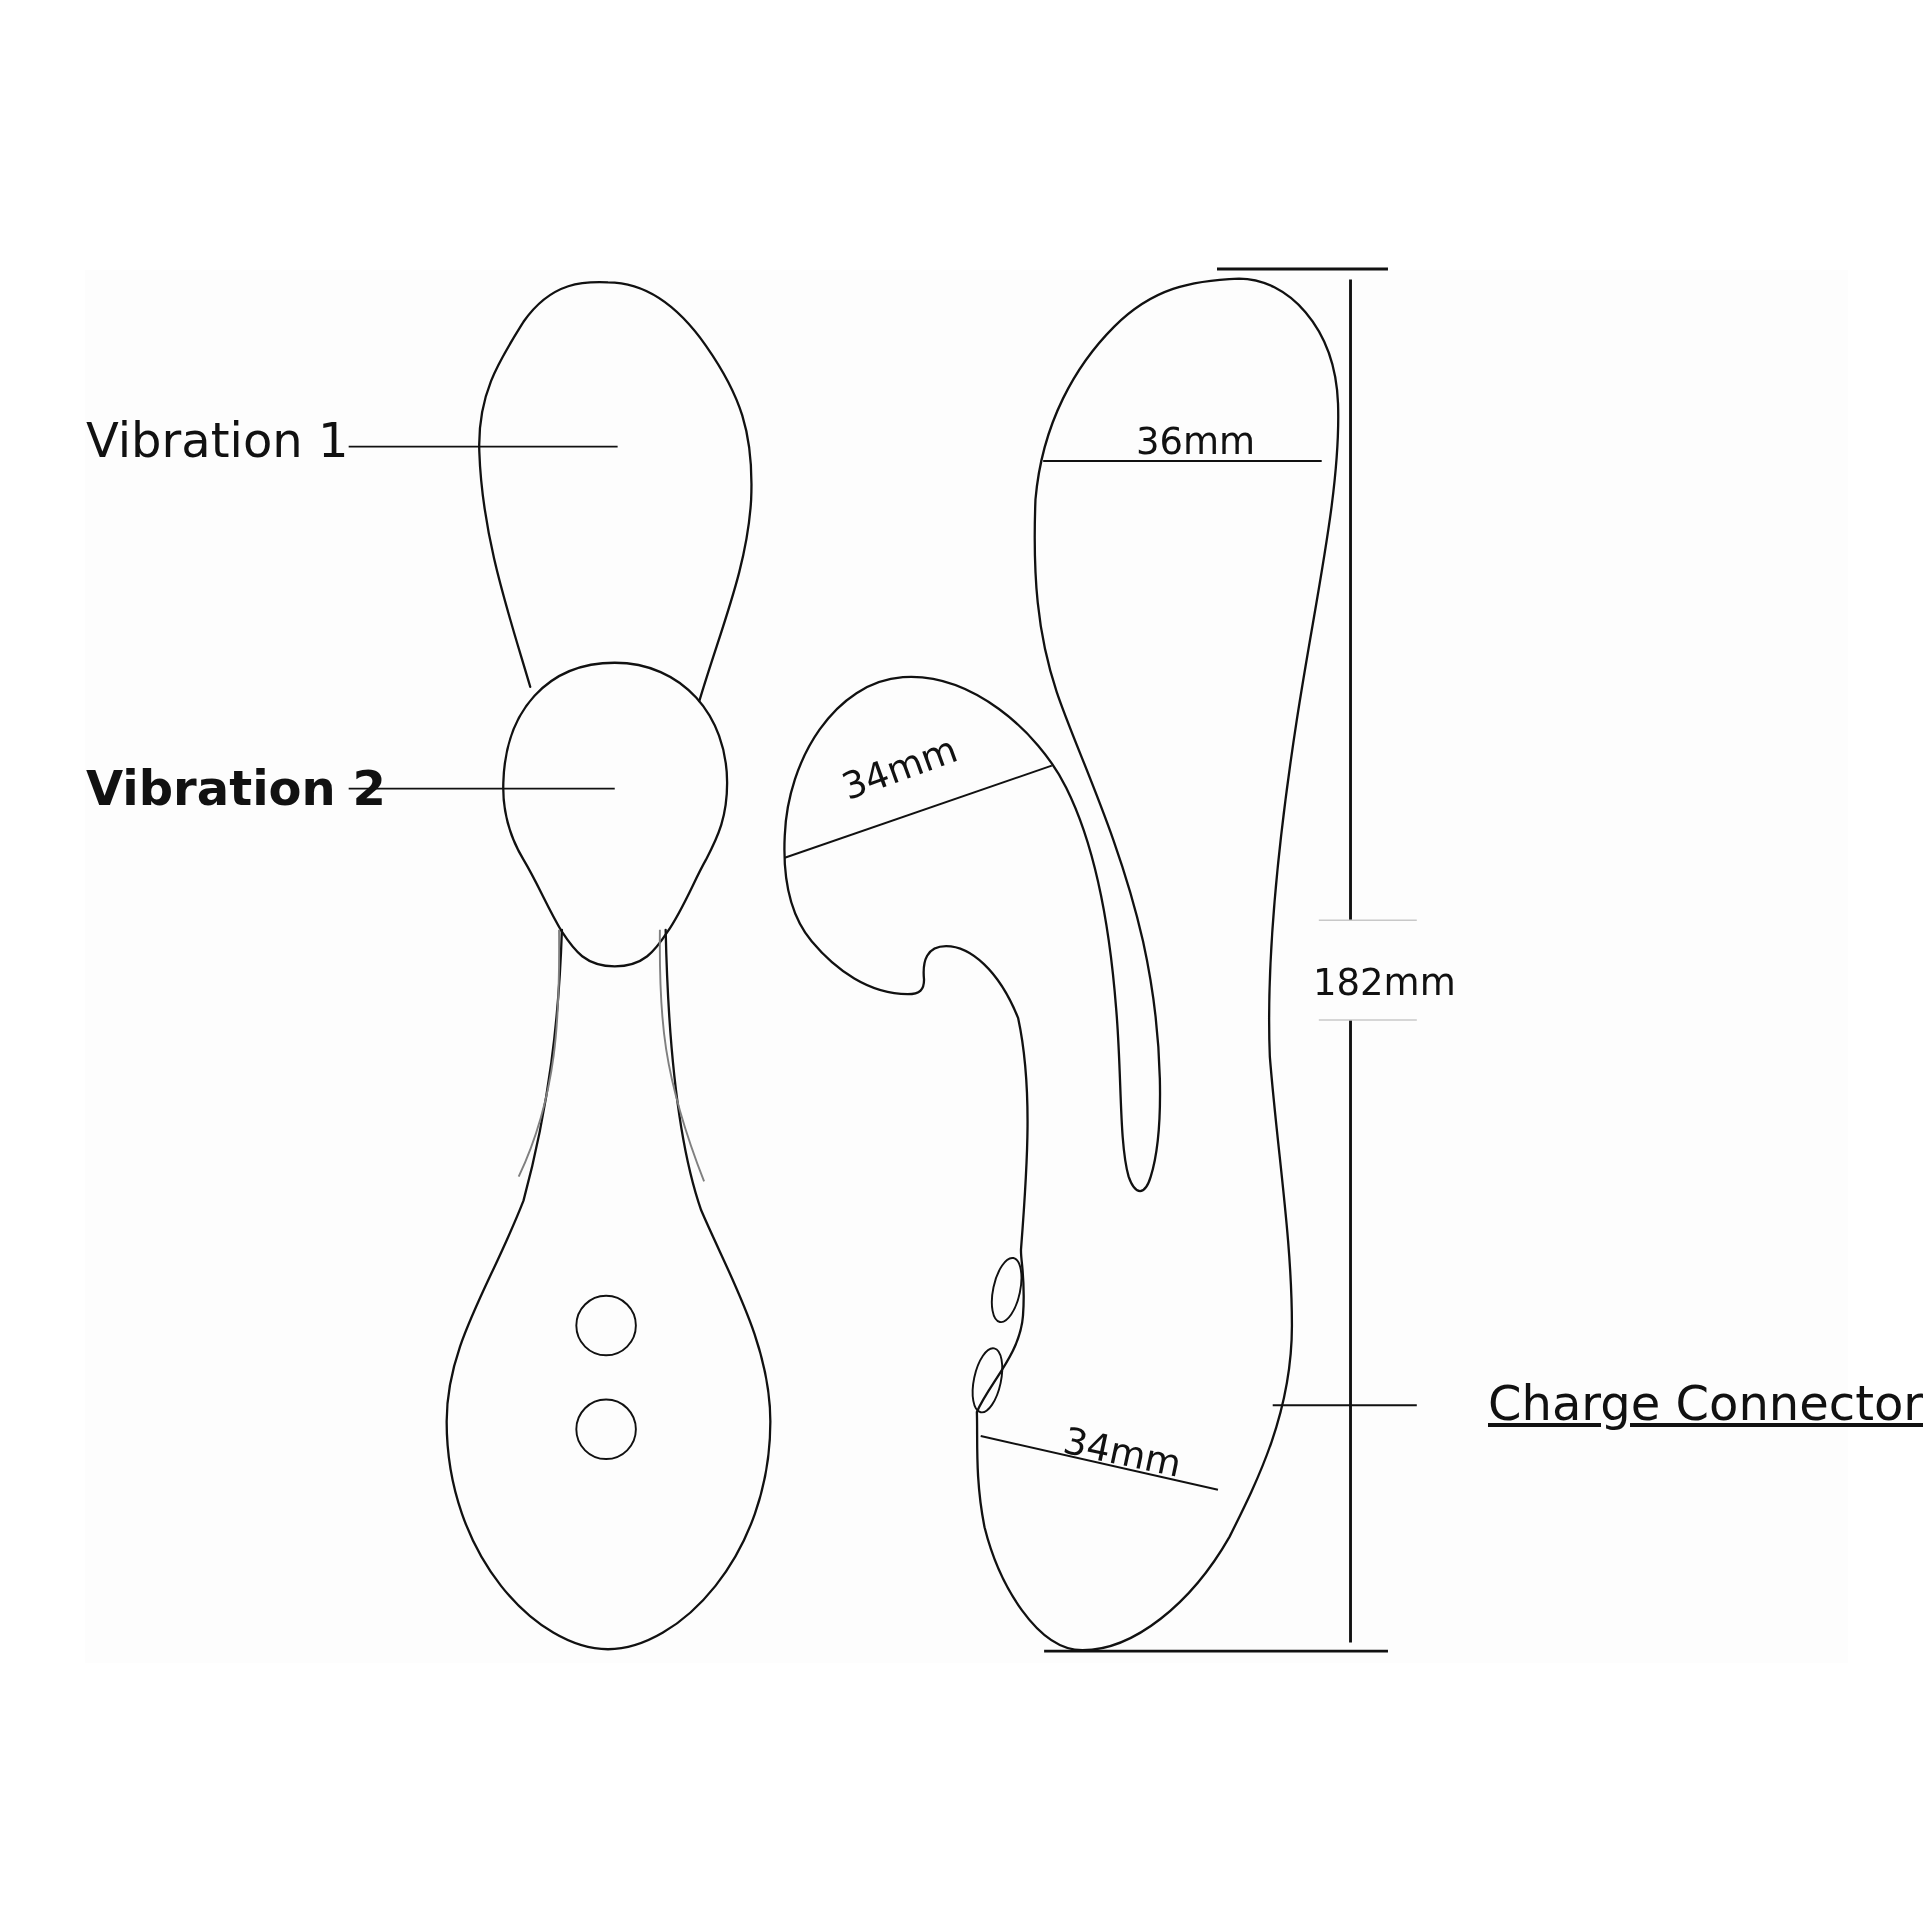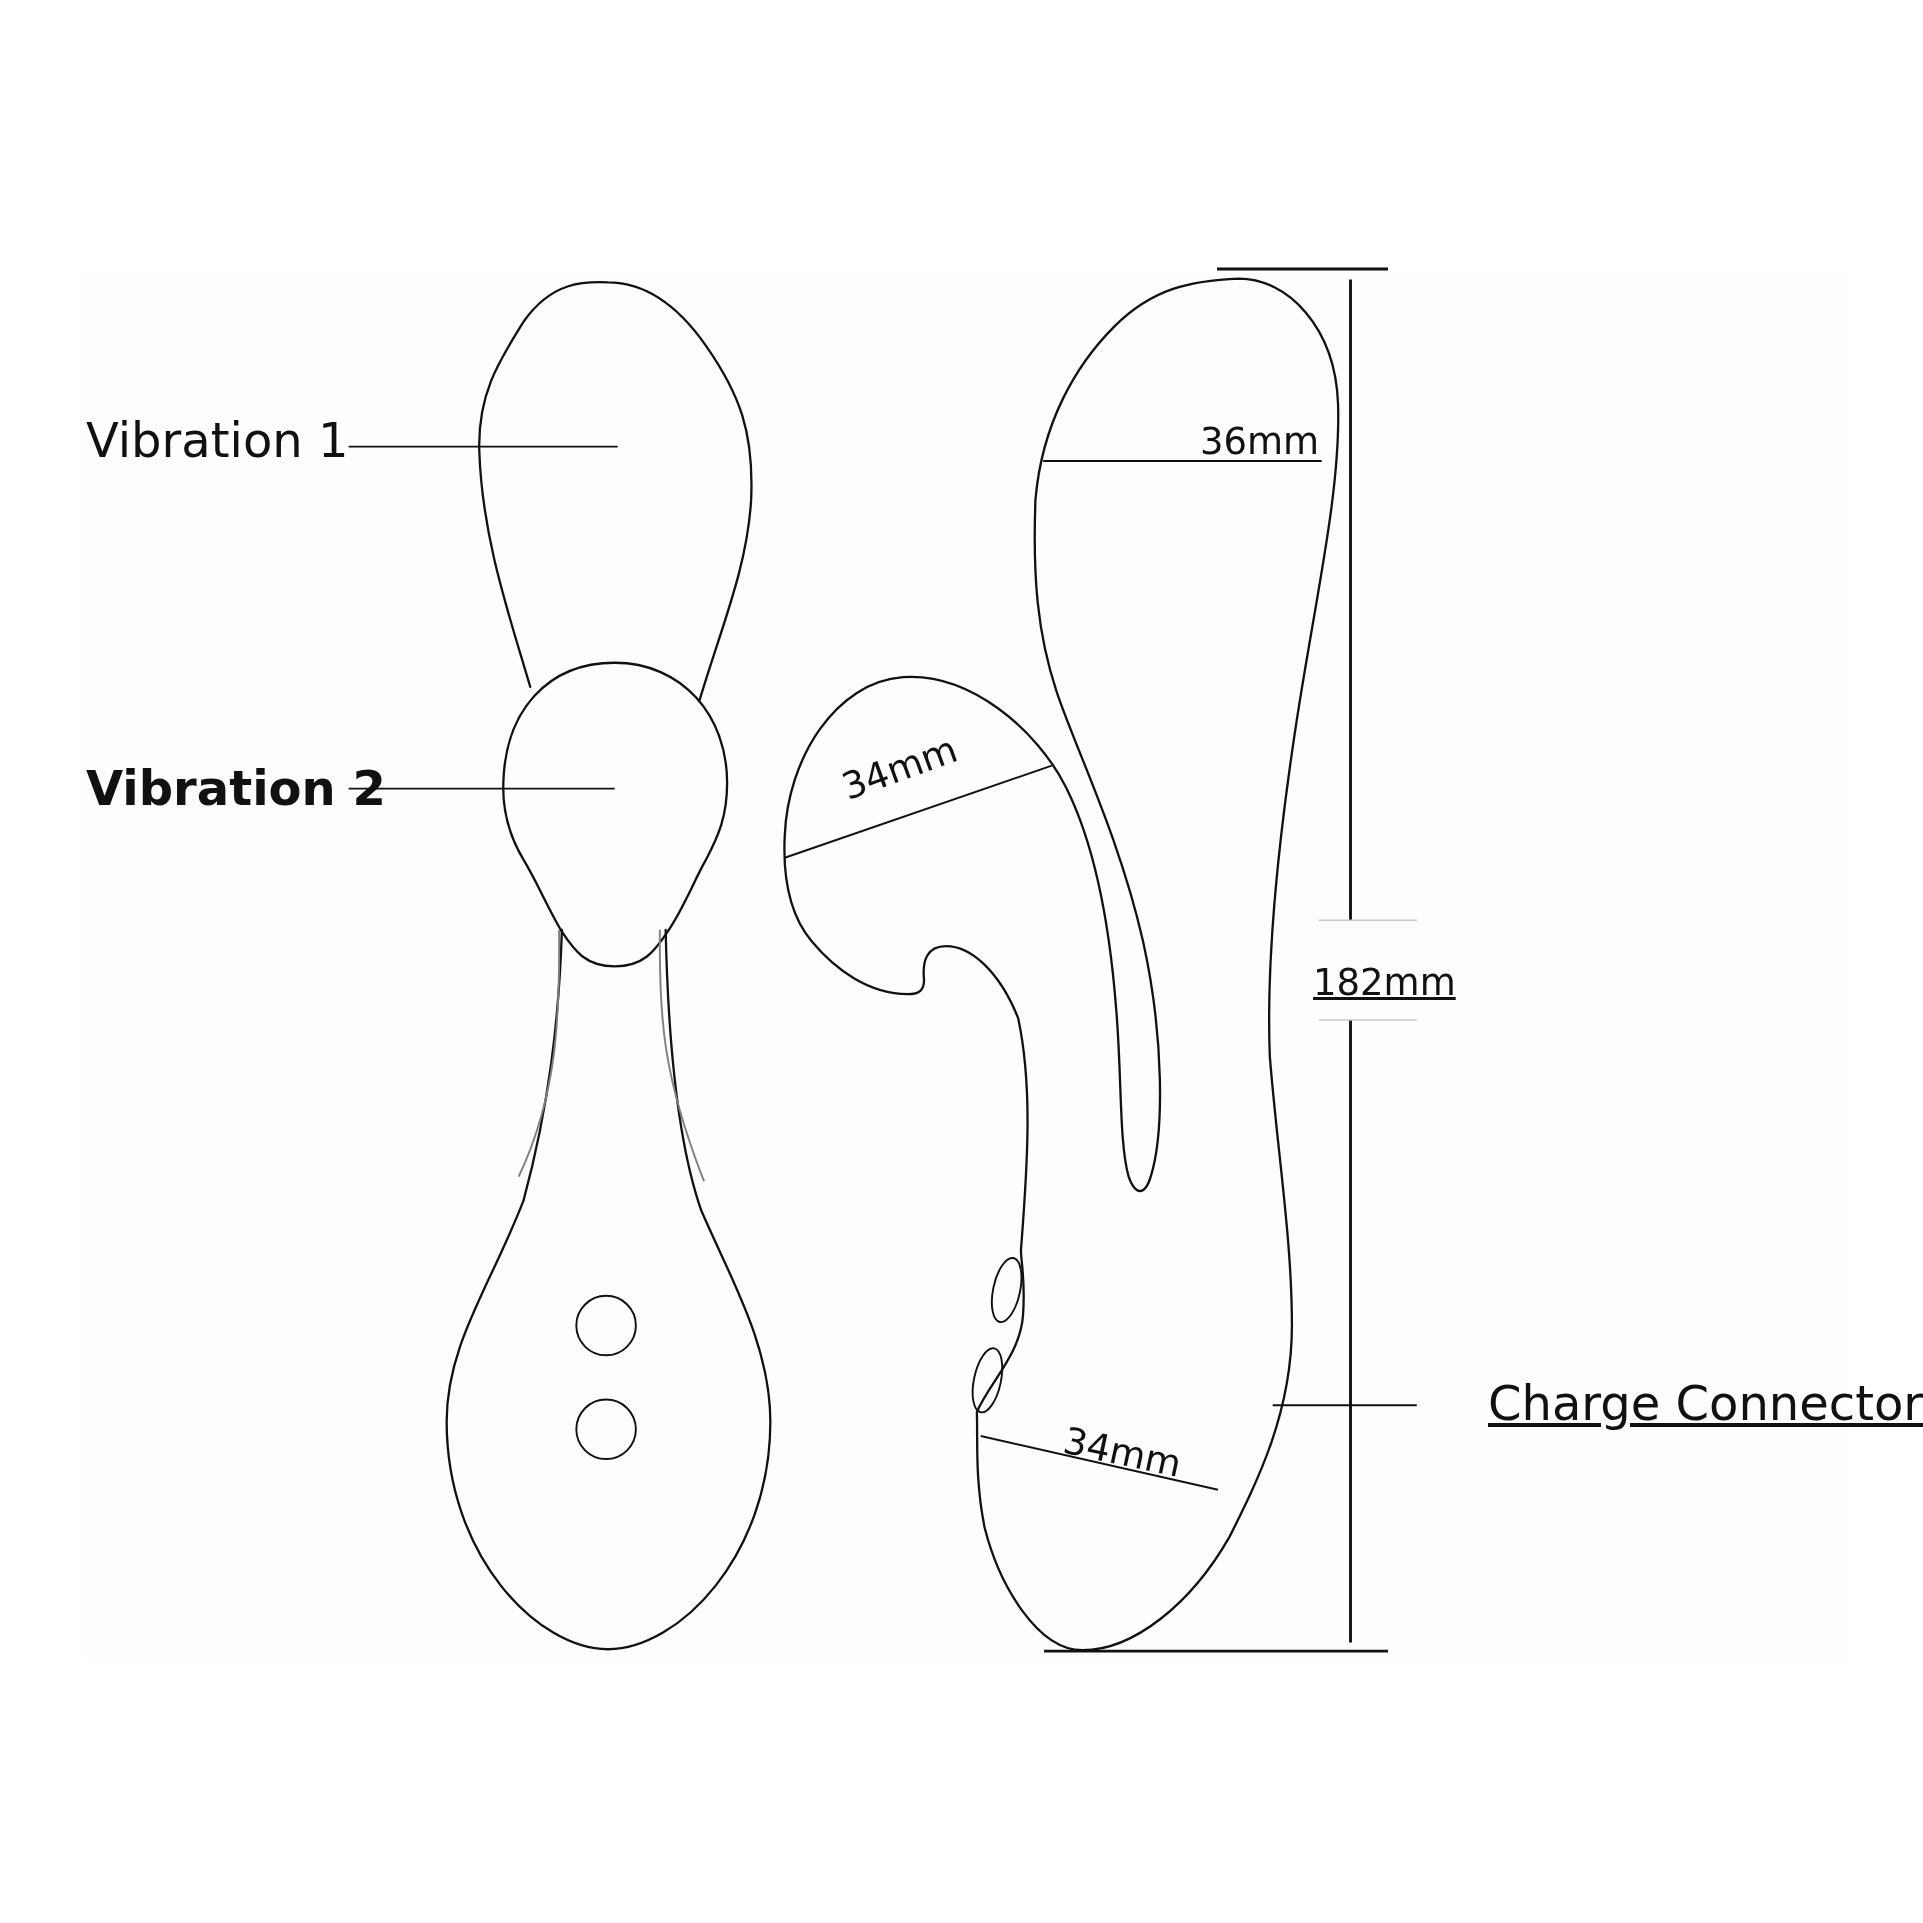--- a/index.html
+++ b/index.html
@@ -108,17 +108,17 @@
     <line class="faint" x1="1373" y1="1062" x2="1475" y2="1062"></line>
 
     <line class="leader" x1="1325" y1="1463" x2="1475" y2="1463"></line>
   </g>
 </svg>
 
 <div class="label callout" style="left:86px; top:416px;">Vibration 1</div>
 <div class="label callout" style="left:86px; top:764px;font-weight:bold;">Vibration 2</div>
 <div class="label callout" style="left:1488px; top:1379px;text-decoration:underline;">Charge Connector</div>
 
-<div class="label dimtext" style="left:1200px; top:423px;">36mm</div>
+<div class="label dimtext" style="left:1136px; top:423px;">36mm</div>
 <div class="label dimtext" style="left:850px; top:769px; transform:rotate(-20deg); transform-origin:left bottom;">34mm</div>
 <div class="label dimtext" style="left:1068px; top:1422px; transform:rotate(12deg); transform-origin:left top;">34mm</div>
-<div class="label dimtext" style="left:1313px; top:964px;text-decoration:underline;">182mm</div>
+<div class="label dimtext" style="left:1313px; top:964px;">182mm</div>
 
 
 </body></html>

